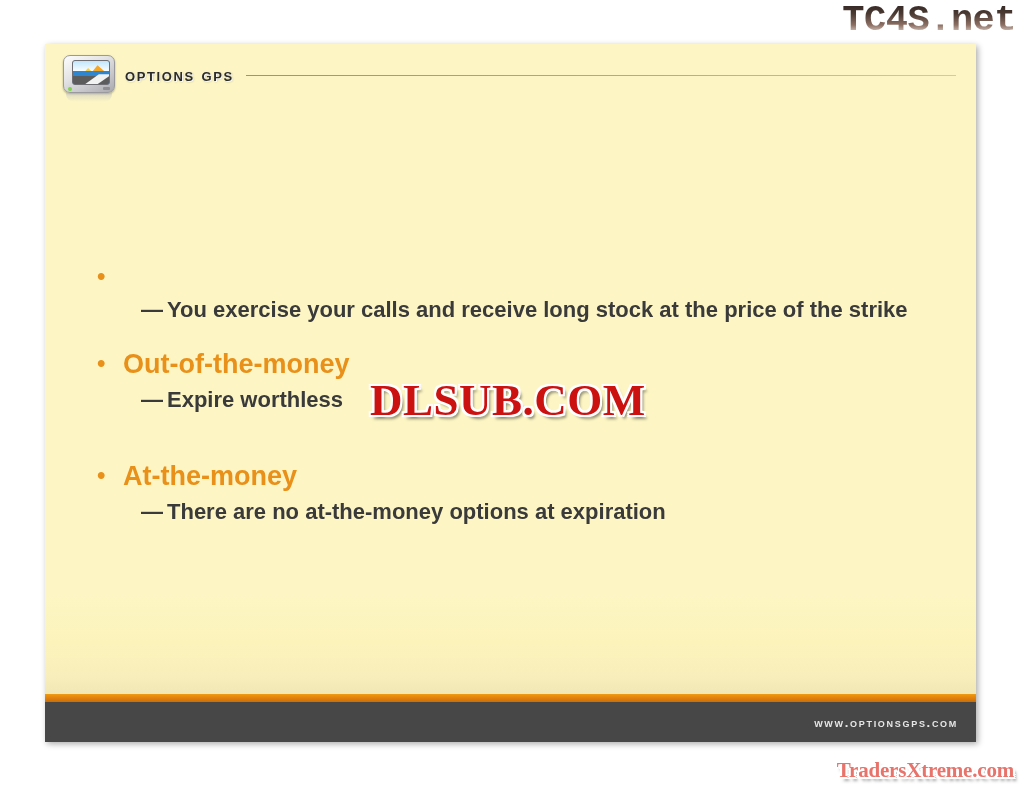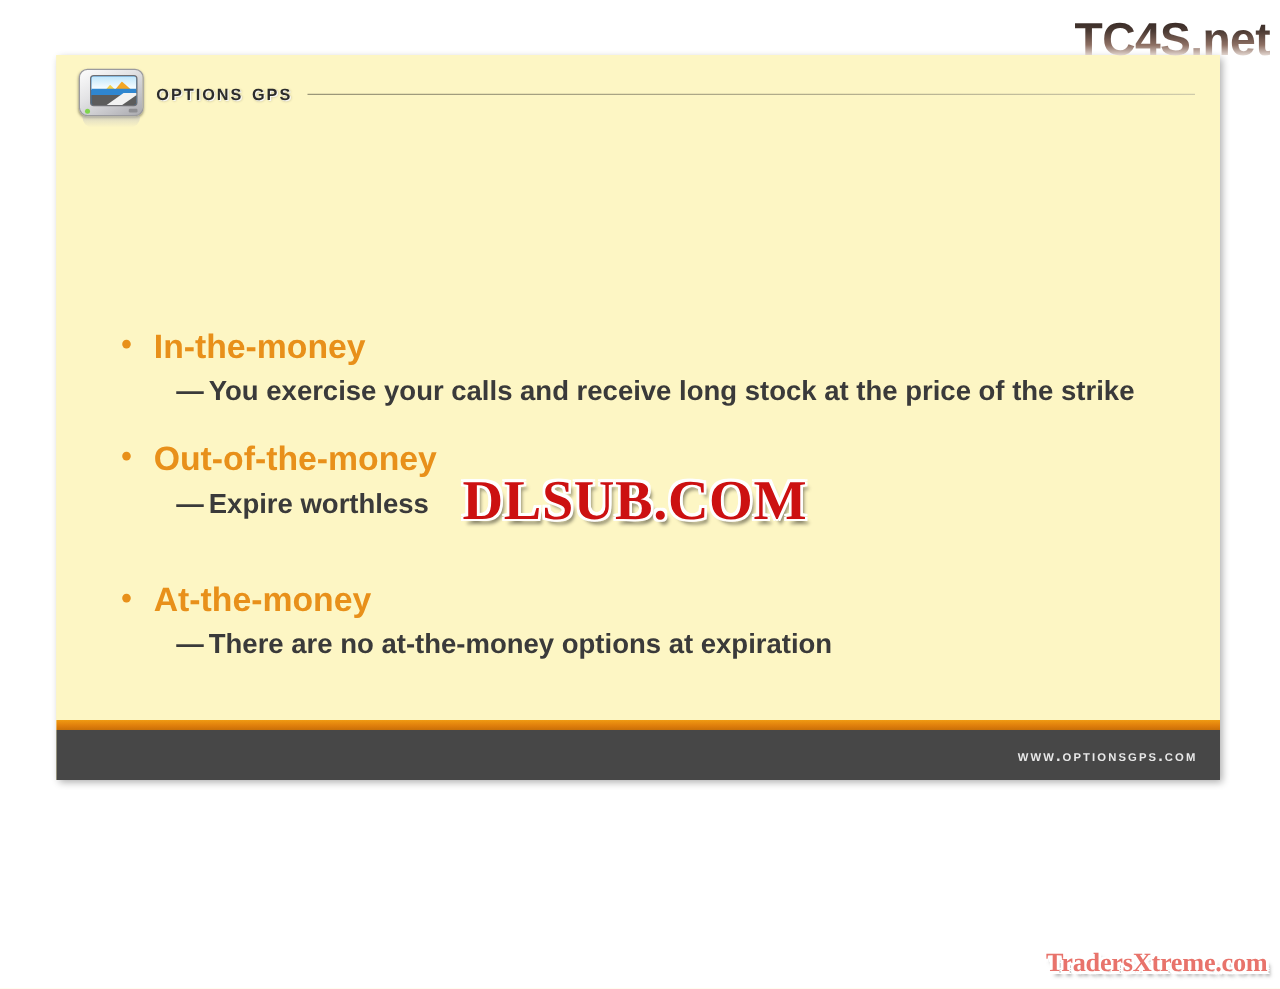--- a/index.html
+++ b/index.html
@@ -11,43 +11,43 @@
     height: 791px;
     background: #ffffff;
     font-family: "Liberation Sans", sans-serif;
     overflow: hidden;
     position: relative;
   }
 
   
   #tc4s-brand {
     position: absolute;
-    top: 13px;
+    top: 2px;
     right: 8px;
-    font-family: Liberation Sans, sans-serif;
+    font-family: Liberation Mono, monospace;
     font-size: 37px;
     font-weight: bold;
     letter-spacing: -0.5px;
     line-height: 1;
     background: linear-gradient(180deg, #2e2320 0%, #4b3a33 32%, #8d6f63 62%, #e8ddd7 86%, #ffffff 100%);
     -webkit-background-clip: text;
     background-clip: text;
     color: transparent;
     -webkit-text-fill-color: transparent;
     z-index: 40;
     white-space: nowrap;
   }
 
   
   #slide {
     position: absolute;
     left: 45px;
     top: 44px;
     width: 931px;
-    height: 580px;
+    height: 698px;
     background: #fdf6c4;
     box-sizing: border-box;
     box-shadow: 2px 2px 6px rgba(0,0,0,0.33);
     overflow: hidden;
   }
 
   
   #slide-body-bg {
     position: absolute;
     left: 0; right: 0;
@@ -297,21 +297,20 @@
     <div id="wordmark">Options GPS</div>
     <div id="header-rule"></div>
   </div>
 
 
   <div id="content">
 
     <div class="blk" id="blk-1">
       <div class="lead">
         <span class="dot">•</span>
-        <span>In-the-money</span>
       </div>
       <div class="sub">
         <span class="dash">—</span>
         <span class="txt">You exercise your calls and receive long stock at the price of the strike</span>
       </div>
     </div>
 
     <div class="blk" id="blk-2">
       <div class="lead">
         <span class="dot">•</span>

